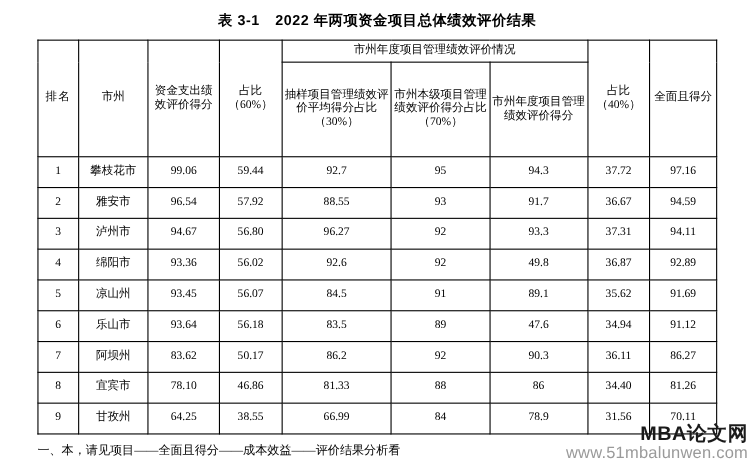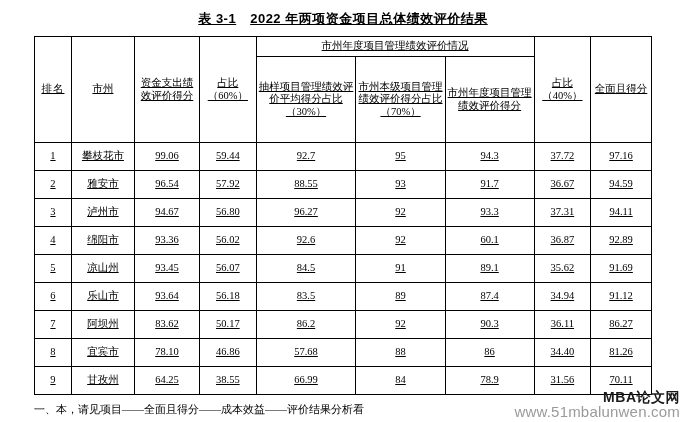--- a/index.html
+++ b/index.html
@@ -13,21 +13,20 @@
     font-family: "Liberation Serif", serif;
     color: #000000;
     overflow: hidden;
     position: relative;
   }
   .page {
     width: 686px;
     height: 422px;
     position: relative;
     box-sizing: border-box;
-    text-decoration: underline;
   }
   .caption {
     text-align: center;
     font-family: "Liberation Sans", sans-serif;
     font-weight: bold;
     font-size: 13px;
     padding-top: 10px;
     padding-bottom: 8px;
     letter-spacing: 0.5px;
   }
@@ -103,21 +102,21 @@
   .wm {
     position: absolute;
     right: 6px;
     bottom: 2px;
     text-align: right;
     line-height: 1.05;
   }
   .wm-main {
     font-family: "Liberation Sans", sans-serif;
     font-weight: bold;
-    font-size: 14px;
+    font-size: 18px;
     color: #1a1a1a;
     letter-spacing: 0.5px;
   }
   .wm-sub {
     font-family: "Liberation Sans", sans-serif;
     font-size: 15px;
     color: #9a9a9a;
     letter-spacing: 0.2px;
   }
 </style>
@@ -192,21 +191,21 @@
         <td class="num">37.31</td>
         <td class="num">94.11</td>
       </tr>
       <tr class="rowline">
         <td class="num">4</td>
         <td class="city">绵阳市</td>
         <td class="num">93.36</td>
         <td class="num">56.02</td>
         <td class="colD">92.6</td>
         <td class="num">92</td>
-        <td class="num">60.1</td>
+        <td class="num">49.8</td>
         <td class="num">36.87</td>
         <td class="num">92.89</td>
       </tr>
       <tr class="rowline">
         <td class="num">5</td>
         <td class="city">凉山州</td>
         <td class="num">93.45</td>
         <td class="num">56.07</td>
         <td class="colD">84.5</td>
         <td class="num">91</td>
@@ -214,41 +213,41 @@
         <td class="num">35.62</td>
         <td class="num">91.69</td>
       </tr>
       <tr class="rowline">
         <td class="num">6</td>
         <td class="city">乐山市</td>
         <td class="num">93.64</td>
         <td class="num">56.18</td>
         <td class="colD">83.5</td>
         <td class="num">89</td>
-        <td class="num">87.4</td>
+        <td class="num">47.6</td>
         <td class="num">34.94</td>
         <td class="num">91.12</td>
       </tr>
       <tr class="rowline">
         <td class="num">7</td>
         <td class="city">阿坝州</td>
         <td class="num">83.62</td>
         <td class="num">50.17</td>
         <td class="colD">86.2</td>
         <td class="num">92</td>
         <td class="num">90.3</td>
         <td class="num">36.11</td>
         <td class="num">86.27</td>
       </tr>
       <tr class="rowline">
         <td class="num">8</td>
         <td class="city">宜宾市</td>
         <td class="num">78.10</td>
         <td class="num">46.86</td>
-        <td class="colD">57.68</td>
+        <td class="colD">81.33</td>
         <td class="num">88</td>
         <td class="num">86</td>
         <td class="num">34.40</td>
         <td class="num">81.26</td>
       </tr>
       <tr class="rowline">
         <td class="num">9</td>
         <td class="city">甘孜州</td>
         <td class="num">64.25</td>
         <td class="num">38.55</td>

